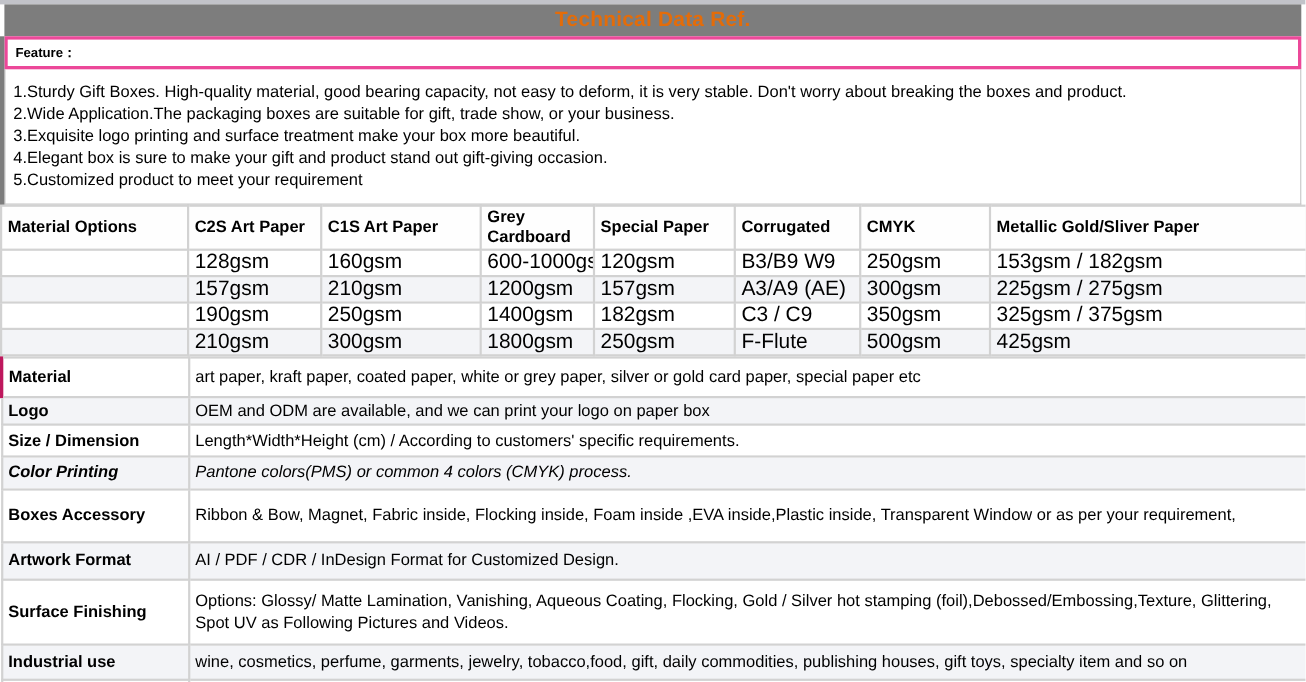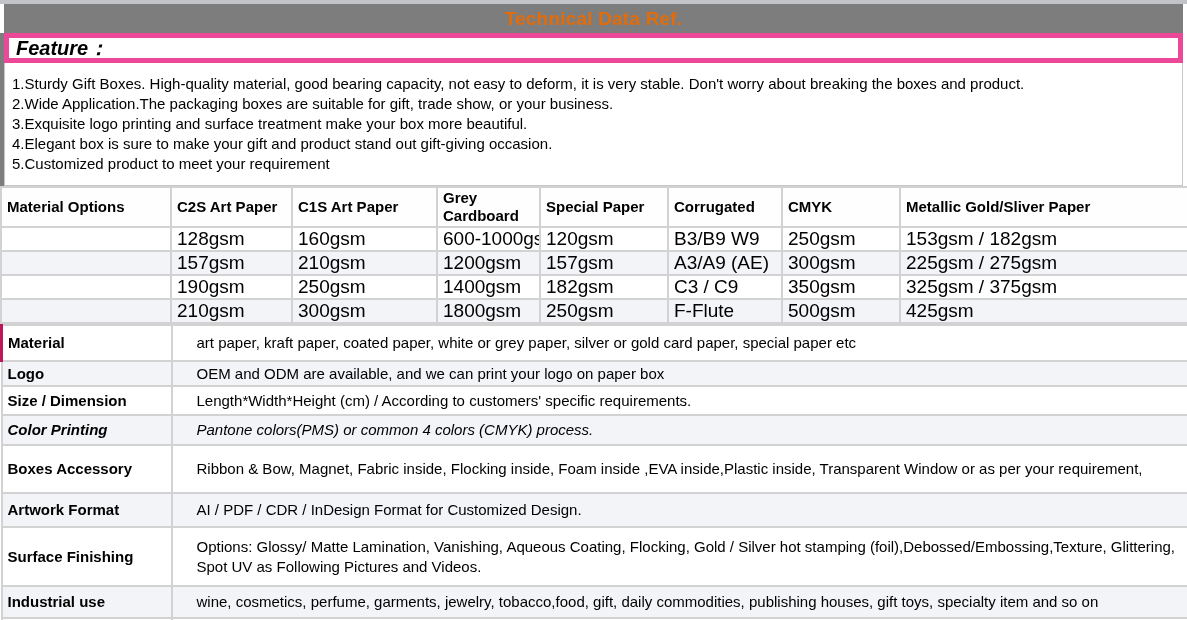--- a/index.html
+++ b/index.html
@@ -16,38 +16,38 @@
     display:flex; align-items:center; justify-content:center;
   }
   .title-bar .title {
     color:#e36c0a; font-weight:bold; font-size:19px; letter-spacing:0.2px;
   }
   .feature-wrap { position:relative; margin:0 4px; }
   .feature-wrap::before {
     content:""; position:absolute; left:-4px; top:0; bottom:0; width:4px; background:#7d7d7d;
   }
   .feature-head {
-    height:30px; border:5px solid #ec4899; display:flex; align-items:center;
-    padding-left:7px; font-weight:bold; font-size:20px;font-style:italic;
+    height:30px; border:3px solid #ec4899; display:flex; align-items:center;
+    padding-left:7px; font-weight:bold; font-size:12px;
   }
   .feature-list {
     height:123px; border:1px solid #c6c6c6; border-top:none;
     padding:11px 6px 0 7px; line-height:20px;
   }
   table { border-collapse:collapse; table-layout:fixed; width:1187px; }
   td, th { border:2px solid #d2d2d2; padding:0 5px; overflow:hidden; white-space:nowrap; }
   table.materials th {
     height:40px; text-align:left; font-weight:bold; font-size:15px;
     background:#fefefe; white-space:normal; line-height:18px; vertical-align:middle;
   }
   table.materials td { height:20px; font-size:19px; }
   table.materials tr.stripe td { background:#f3f4f7;margin-left:47px; }
   table.specs td { white-space:normal; line-height:20px; vertical-align:middle; font-size:15px; }
   table.specs td.lbl { font-weight:bold; padding-left:5px; }
-  table.specs td.val { padding-left:24px; }
+  table.specs td.val { padding-left:5px; }
   table.specs tr.stripe td { background:#f3f4f7; }
   table.specs tr.r0 td { height:36px; }
   table.specs tr.r1 td { height:25px; }
   table.specs tr.r2 td { height:29px; }
   table.specs tr.r3 td { height:30px;font-style:italic; }
   table.specs tr.r4 td { height:48px; }
   table.specs tr.r5 td { height:34px;margin-top:20px; }
   table.specs tr.r6 td { height:59px; }
   table.specs tr.r7 td { height:32px; }
   table.specs tr.r8 td { height:36px;margin-top:39px; }

